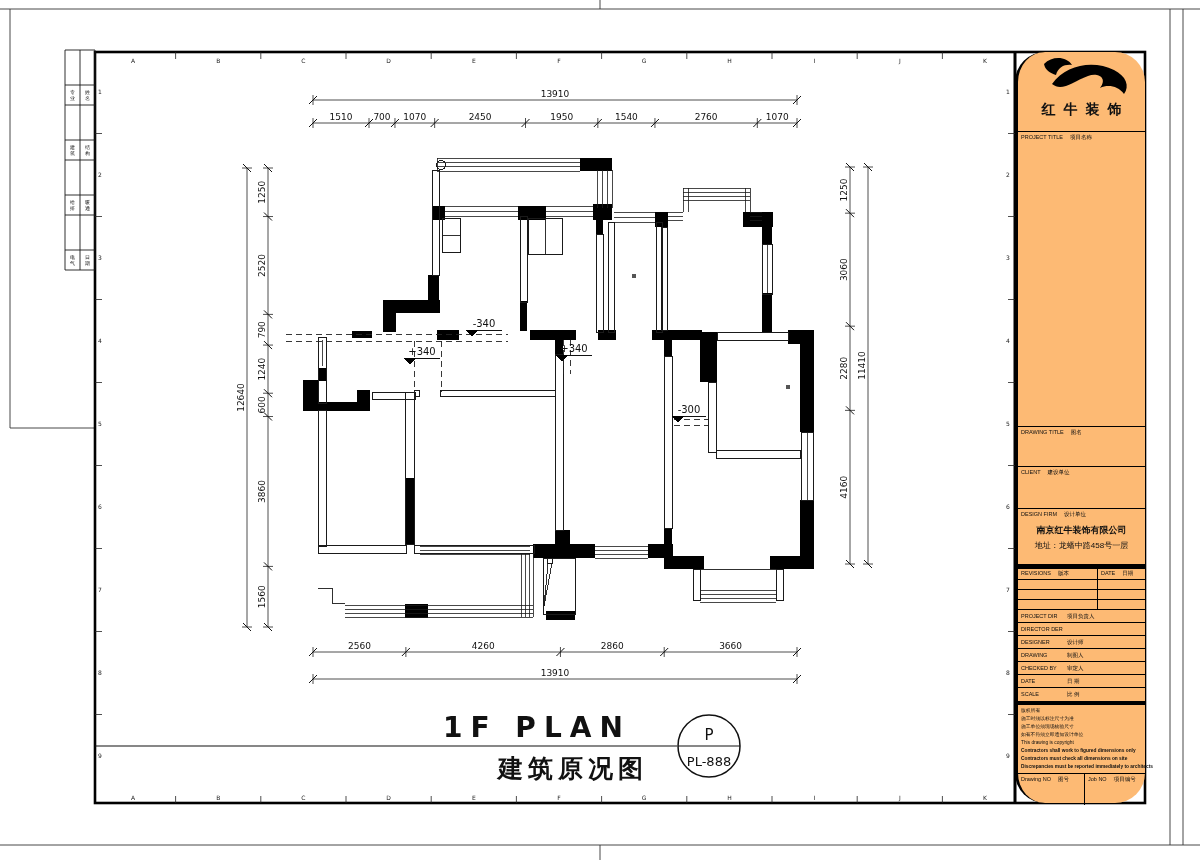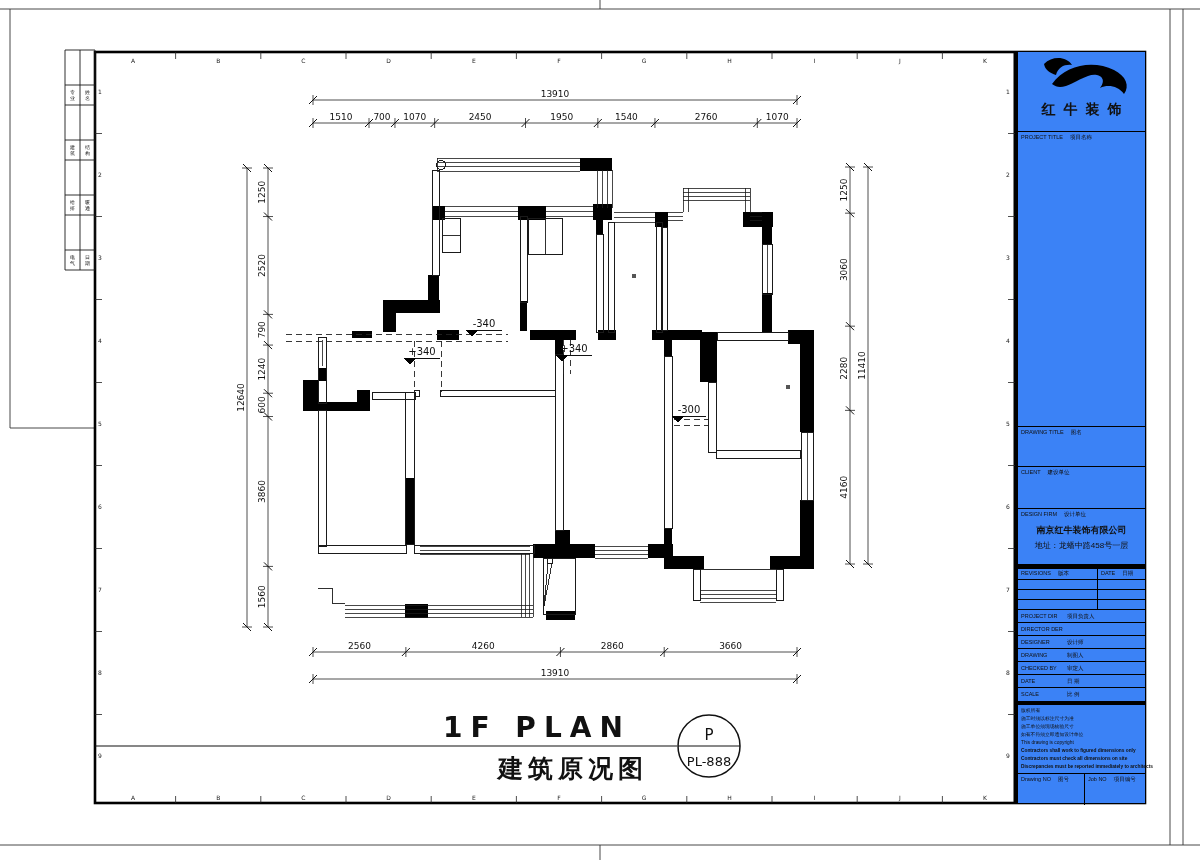--- a/index.html
+++ b/index.html
@@ -19,21 +19,21 @@
   .striplab{font-size:5px;}
   .lvl{font-size:10px;}
   .fold{stroke:#333;stroke-width:0.9;fill:none;}
   .frame{fill:none;stroke:#000;stroke-width:2.6;}
   .cap-en{font-size:28px;font-weight:900;letter-spacing:8px;}
   .cap-zh{font-size:25px;font-weight:700;letter-spacing:5px;}
   .stampt{font-size:15px;}
   .stampb{font-size:13px;}
   
   .tb{position:absolute;left:1015px;top:52px;width:130px;height:751px;box-sizing:border-box;
-      border-left:3px solid #000;background:#3b82f6;}
+      border-left:3px solid #000;background:#fdba74;border-radius:30px;}
   .tb *{box-sizing:border-box;}
   .tb-cell{border-bottom:1px solid #000;position:relative;}
   .lab{font-size:5.5px;line-height:7px;padding:2px 0 0 3px;display:block;white-space:nowrap;}
   .lab .zh{margin-left:7px;}
   .tb-logo{height:78px;border-bottom:1px solid #000;text-align:center;}
   .tb-logo svg{position:static;display:block;margin:2px auto 0;}
   .brand{font-size:14px;font-weight:bold;letter-spacing:8px;text-indent:8px;margin-top:1px;}
   .h-project{height:295px;} .h-drawing{height:40px;} .h-client{height:42px;} .h-design{height:56px;}
   .firm{ text-align:center;margin-top:6px;}
   .firm-name{font-size:9px;font-weight:bold;}

